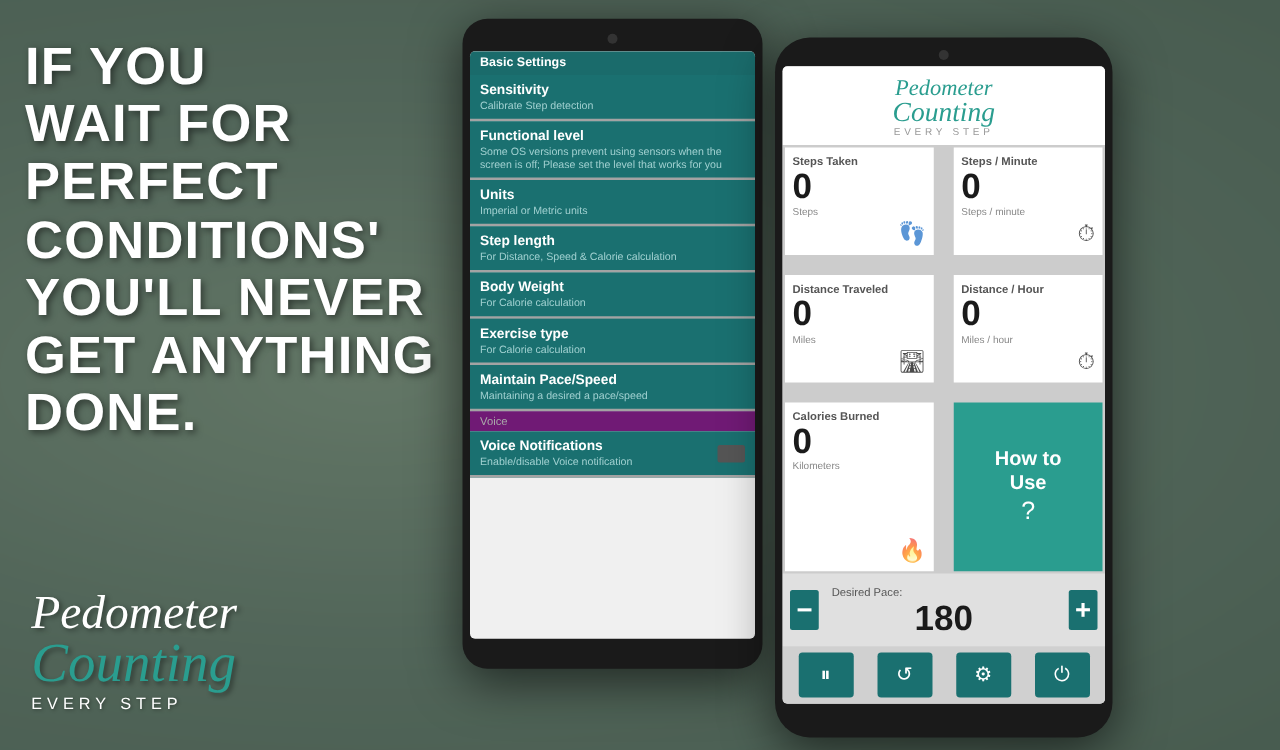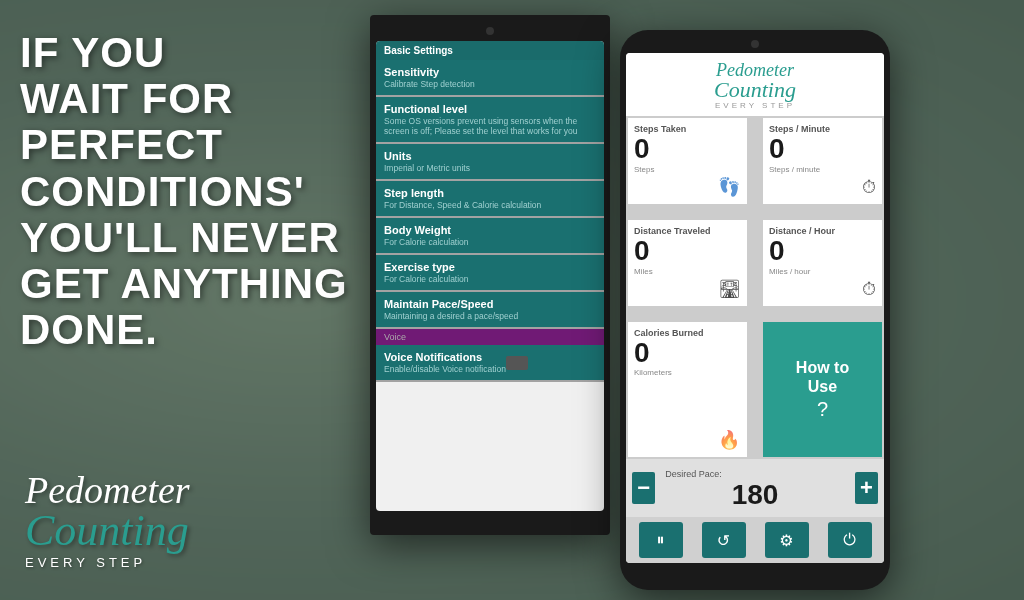--- a/index.html
+++ b/index.html
@@ -79,21 +79,21 @@
     }
 
     
     .phone1 {
       position: absolute;
       left: 370px;
       top: 15px;
       width: 240px;
       height: 520px;
       background: #1a1a1a;
-      border-radius: 4px;
+      border-radius: 20px;
       padding: 12px 6px;
       box-shadow: 0 10px 40px rgba(0,0,0,0.6);
     }
 
     .phone1-camera {
       width: 8px;
       height: 8px;
       background: #333;
       border-radius: 50%;
       margin: 0 auto 6px auto;
@@ -135,20 +135,21 @@
 
     .settings-section-header {
       background: #701a75;
       color: #aaa;
       font-size: 9px;
       padding: 3px 8px;
     }
 
     .settings-item-with-toggle {
       display: flex;
+      justify-content: space-between;
       align-items: center;
     }
 
     .toggle-box {
       width: 22px;
       height: 14px;
       background: #555;
       border-radius: 2px;
     }
 

